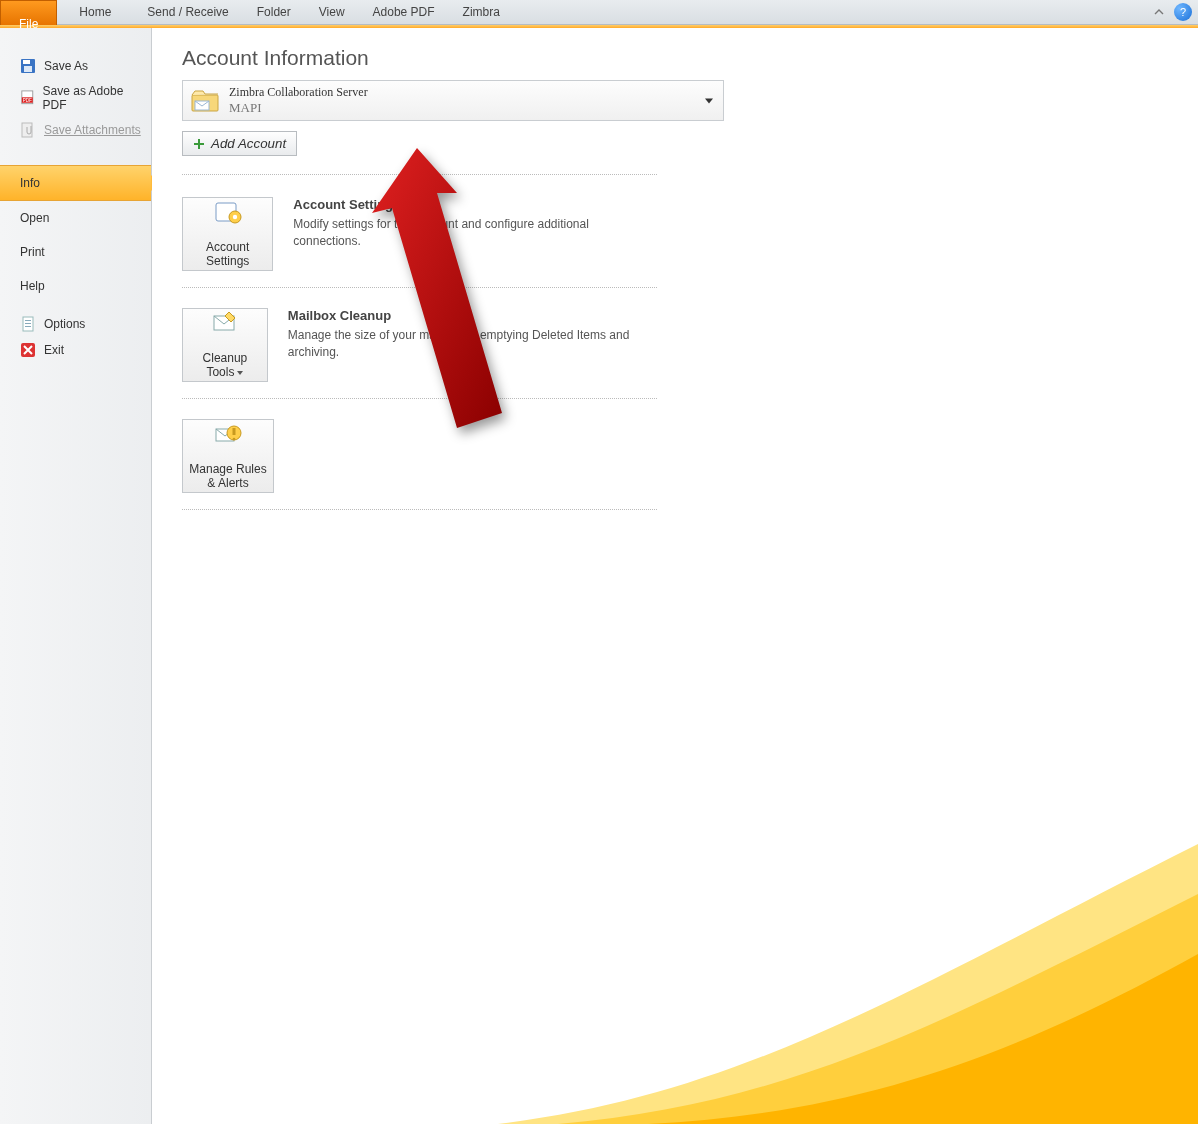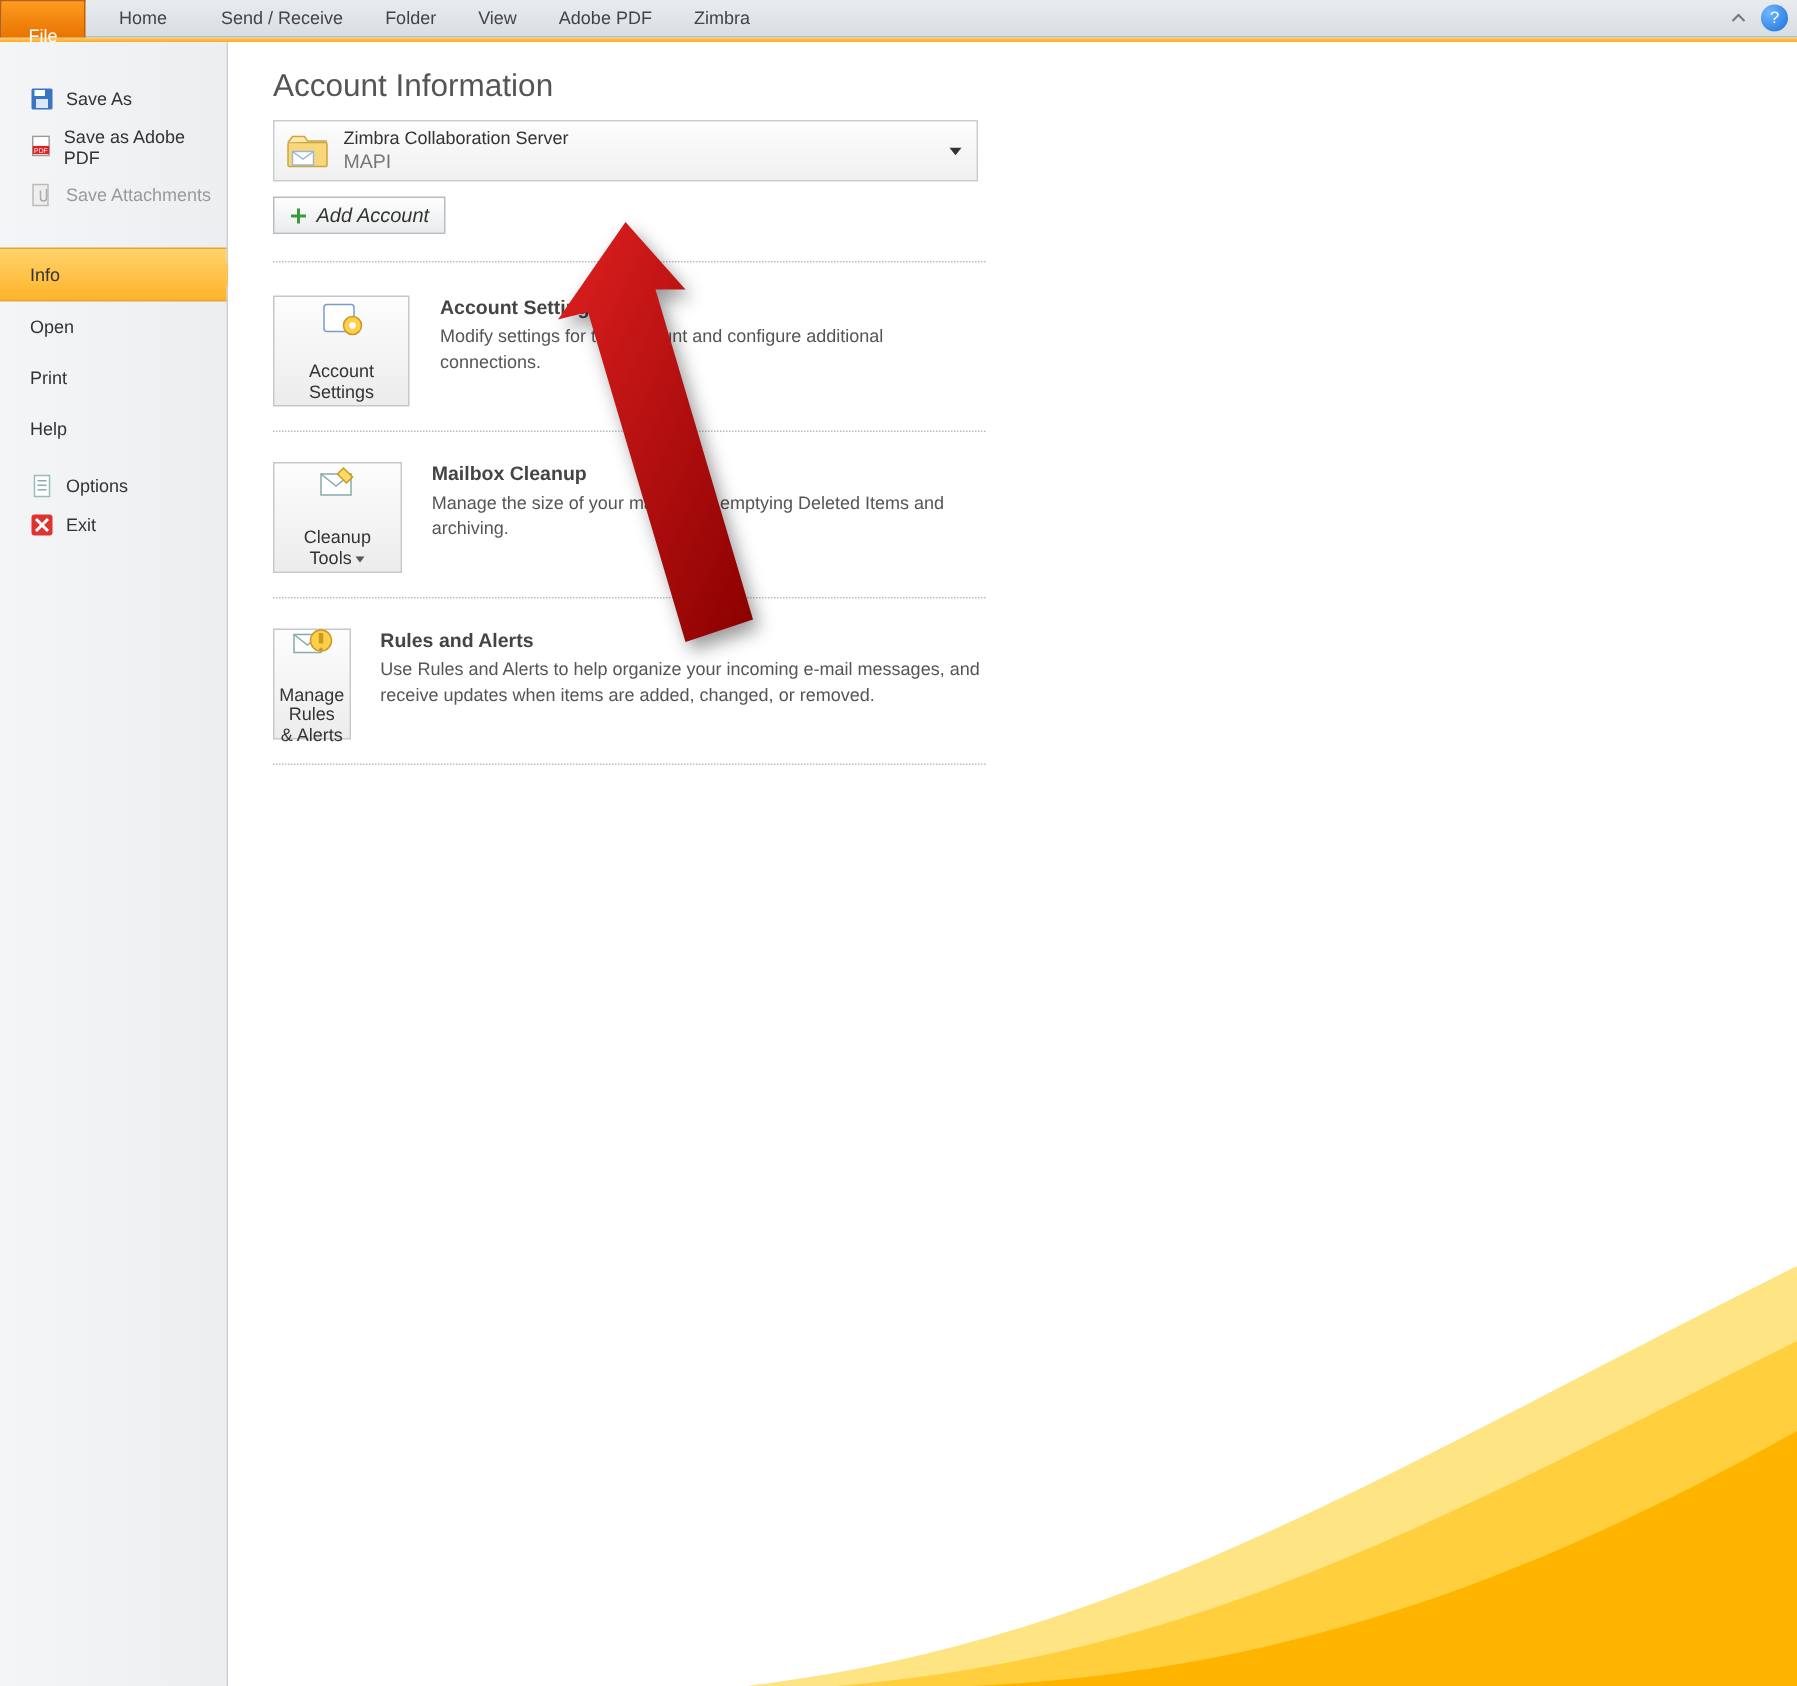--- a/index.html
+++ b/index.html
@@ -74,21 +74,21 @@
     padding-top: 25px;
   }
   .side-item {
     display: flex; align-items: center;
     gap: 8px;
     padding: 5px 10px 5px 20px;
     color: #333;
     cursor: pointer;
     position: relative;
   }
-  .side-item.disabled { color: #9a9a9a; }
+  .side-item.disabled { color: #9a9a9a; text-decoration: underline; }
   .side-icon { width: 16px; height: 16px; display:inline-block; }
   .nav-major {
     padding: 10px 0 10px 20px;
     color: #333;
     cursor: pointer;
   }
   .nav-info {
     background: linear-gradient(#ffd36b, #ffb329);
     border-top: 1px solid #e7a434;
     border-bottom: 1px solid #e7a434;
@@ -115,29 +115,30 @@
     padding: 18px 30px 0 30px;
     overflow: hidden;
   }
   h1.page-title {
     font-size: 21px;
     font-weight: 400;
     color: #555;
     margin-bottom: 10px;
   }
   .account-selector {
-    width: 470px;
+    width: 542px;
     border: 1px solid #c9cdd1;
     background: linear-gradient(#fdfdfd,#f0f0f0);
     padding: 4px 8px;
     display: flex;
     align-items: center;
     gap: 10px;
     position: relative;
     cursor: pointer;
+    font-family: Liberation Serif, serif;
   }
   .account-selector .folder-ico{
     width:28px;height:24px;
   }
   .account-selector .acc-text{ line-height:1.25; }
   .account-selector .acc-name{ color:#333; }
   .account-selector .acc-proto{ color:#777; font-size:13px;}
   .account-selector .chev{
     position:absolute; right:10px; top:50%; transform:translateY(-50%);
     width:0;height:0;border-left:4px solid transparent;border-right:4px solid transparent;border-top:5px solid #333;
@@ -372,24 +373,20 @@
               <rect x="2" y="8" width="18" height="12" fill="#fff" stroke="#8aa"></rect>
               <path d="M2 8l9 7 9-7" stroke="#8aa" fill="none"></path>
               <circle cx="20" cy="12" r="7" fill="#ffcf4a" stroke="#c89a20"></circle>
               <rect x="18.5" y="7" width="3" height="7" fill="#c89a20"></rect>
               <circle cx="20" cy="18" r="1.3" fill="#c89a20"></circle>
             </svg>
         </span>
         <span class="b-label">Manage Rules
 &amp; Alerts</span>
       </div>
-      <div class="section-text">
-        <h3>Rules and Alerts</h3>
-        <p>Use Rules and Alerts to help organize your incoming e-mail messages, and receive updates when items are added, changed, or removed.</p>
-      </div>
     </div>
 
     
     <div class="arrow-annot">
       <svg viewBox="0 0 140 280" width="140" height="280">
         <defs>
           <linearGradient id="rg" x1="0" y1="0" x2="1" y2="1">
             <stop offset="0" stop-color="#e02020"></stop>
               <stop offset="1" stop-color="#8a0000"></stop>
           </linearGradient>

